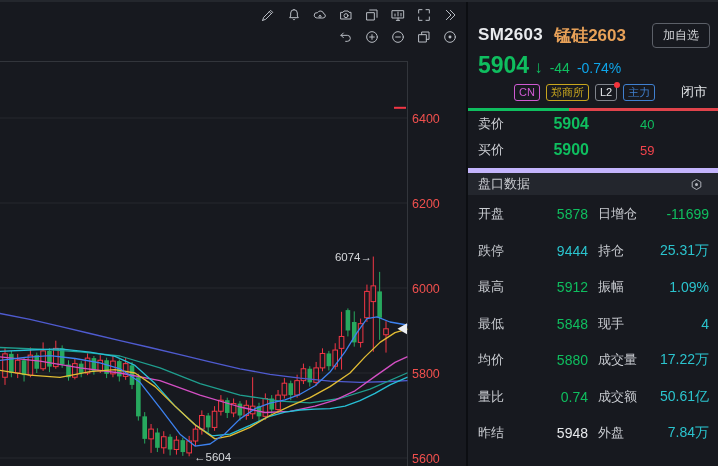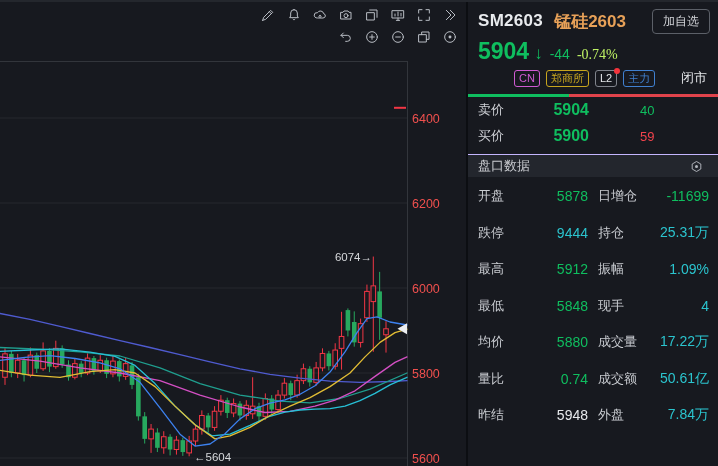--- a/index.html
+++ b/index.html
@@ -10,40 +10,40 @@
   
   .chart-panel{position:absolute;top:0;left:0;width:466px;height:466px;}
   #kline-svg{position:absolute;top:0;left:0;}
   .toolbar{position:absolute;top:7px;right:8px;display:flex;flex-direction:column;align-items:flex-end;gap:6px;z-index:3;}
   .tb-row{display:flex;gap:10px;}
   .tb-icon{width:16px;height:16px;color:#b9bdc4;cursor:pointer;}
   .tb-icon svg{width:100%;height:100%;stroke:currentColor;fill:none;stroke-width:1.5;stroke-linecap:round;stroke-linejoin:round;}
 
   
   .quote-panel{position:absolute;top:0;right:0;width:252px;height:466px;background:#17191f;border-left:2px solid #0c0e12;box-sizing:border-box;}
-  .qp-header{padding:9px 8px 0 10px;}
+  .qp-header{padding:9px 8px 0 10px;margin-top:14px;}
   .sym-row{display:flex;align-items:center;height:24px;}
   .sym-code{font-size:17px;font-weight:bold;color:#e9ebee;margin-right:11px;letter-spacing:.3px;}
   .sym-name{font-size:17px;font-weight:bold;}
   .add-btn{margin-left:auto;background:transparent;border:1px solid #5c6068;border-radius:4px;color:#d4d6da;font-size:12px;padding:3px 10px;cursor:pointer;text-align:right;}
   .price-row{display:flex;align-items:baseline;margin-top:5px;height:26px;}
   .last-price{font-size:23px;font-weight:bold;}
   .dir-arrow{font-size:17px;font-weight:bold;margin:0 7px 0 5px;}
   .chg{font-size:14px;margin-right:7px;}
   .tags-row{display:flex;align-items:center;margin-top:5px;gap:6px;height:18px;padding-left:36px;}
   .tag{font-size:11px;line-height:13px;padding:1px 4px;border:1px solid;border-radius:3px;position:relative;cursor:pointer;}
   .tag .dot{position:absolute;top:-3px;right:-4px;width:6px;height:6px;border-radius:50%;background:#f5343c;}
   .mkt-status{margin-left:auto;color:#e4e6e9;font-size:13px;padding-right:3px;}
   .ba-bar{display:flex;height:3px;margin-top:7px;}
   .ba-bar .seg{height:100%;}
   .book-row{position:relative;height:26px;display:flex;align-items:center;padding:0 10px;}
   .book-label{color:#ced0d5;font-size:13px;}
   .book-price{position:absolute;right:129px;font-size:16px;font-weight:bold;}
   .book-qty{position:absolute;left:172px;font-size:13px;}
-  .section-header{margin-top:5px;height:22px;background:#23262d;border-top:1px solid #c4b5fd;display:flex;align-items:center;padding:0 14px 0 10px;color:#c9cbd0;font-size:13px;}
+  .section-header{margin-top:5px;height:22px;background:#23262d;border-top:5px solid #c4b5fd;display:flex;align-items:center;padding:0 14px 0 10px;color:#c9cbd0;font-size:13px;}
   .gear{margin-left:auto;width:15px;height:15px;color:#b4b8bf;cursor:pointer;}
   .gear svg{width:100%;height:100%;stroke:currentColor;fill:none;stroke-width:1.5;stroke-linejoin:round;}
   .grid{padding-top:1px;}
   .grid-row{position:relative;height:36.5px;display:flex;align-items:center;padding:0 9px 0 10px;}
   .g-l1{color:#c9ccd1;font-size:13px;}
   .g-v1{position:absolute;right:130px;font-size:14px;}
   .g-l2{position:absolute;left:130px;color:#c9ccd1;font-size:13px;}
   .g-v2{position:absolute;right:9px;font-size:14px;}
 </style>
 </head>
@@ -304,21 +304,21 @@
     <div class="qp-header">
       <div class="sym-row">
         <span class="sym-code">SM2603</span>
         <span class="sym-name" id="sym-name" style="color: rgb(232, 161, 88);">锰硅2603</span>
         <button class="add-btn">加自选</button>
       </div>
       <div class="price-row">
         <span class="last-price" id="last-price" style="color: rgb(15, 190, 95);">5904</span>
         <span class="dir-arrow" id="dir-arrow" style="color: rgb(15, 190, 95);">↓</span>
         <span class="chg" id="chg-abs" style="color: rgb(15, 190, 95);">-44</span>
-        <span class="chg" id="chg-pct" style="color: #bef264; font-family: Liberation Serif, serif;">-0.74%</span>
+        <span class="chg" id="chg-pct" style="color: #0ea5e9;">-0.74%</span>
       </div>
       <div class="tags-row">
         <span id="tags-holder" style="display:flex;gap:6px;">
             <span class="tag" style="border-color: rgb(207, 90, 210); color: rgb(207, 90, 210);">CN</span>
             <span class="tag" style="border-color: rgb(200, 166, 30); color: rgb(200, 166, 30);">郑商所</span>
             <span class="tag" style="border-color: rgb(128, 132, 140); color: rgb(230, 232, 235);">L2<span class="dot"></span></span>
             <span class="tag" style="border-color: rgb(64, 128, 208); color: rgb(64, 128, 208);">主力</span>
           </span>
         <span class="mkt-status">闭市</span>
       </div>

